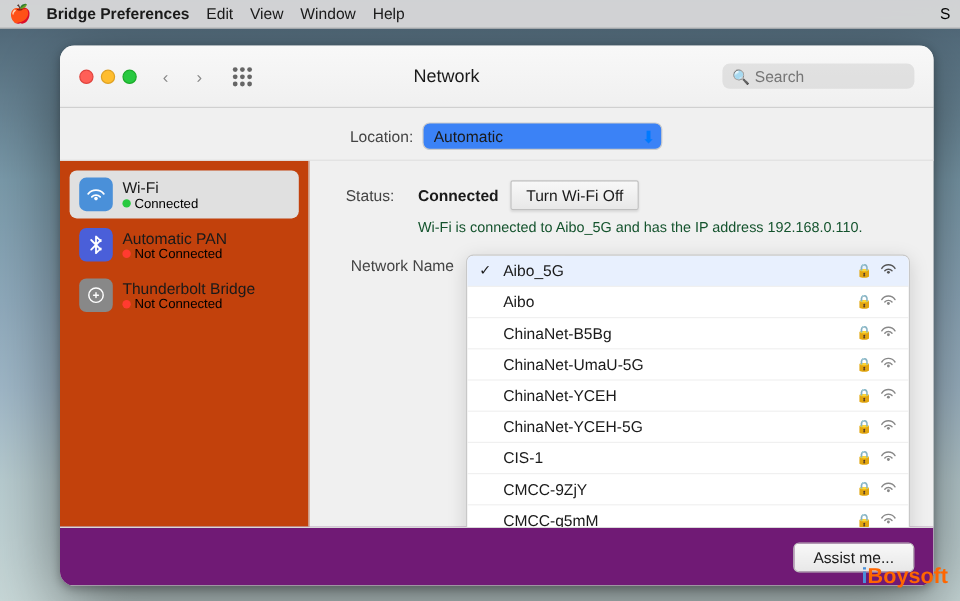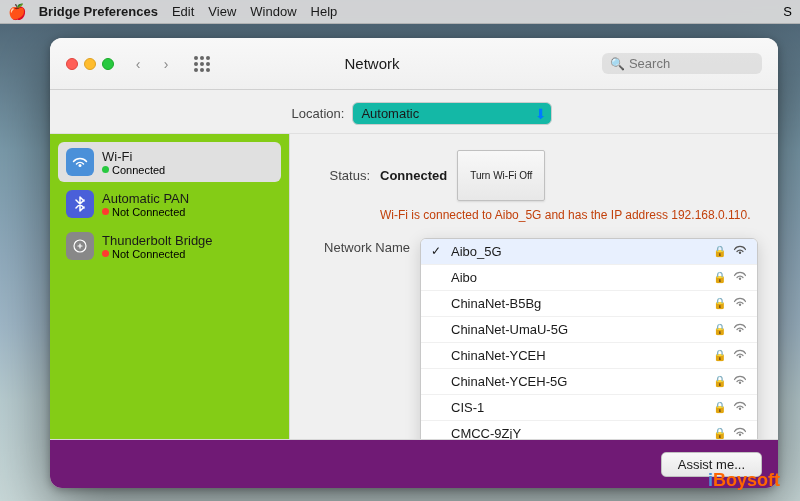--- a/index.html
+++ b/index.html
@@ -165,21 +165,21 @@
       gap: 8px;
       background: #f0f0f0;
       border-bottom: 1px solid #e0e0e0;
       flex-shrink: 0;
     }
     .location-label {
       font-size: 13px;
       color: #444;
     }
     .location-select {
-      background: #14b8a6;
+      background: #3b82f6;
       border: 1px solid #ccc;
       border-radius: 6px;
       padding: 3px 24px 3px 8px;
       font-size: 13px;
       color: #1a1a1a;
       appearance: none;
       min-width: 200px;
       cursor: pointer;
       outline: none;
       position: relative;
@@ -207,22 +207,22 @@
     }
 
     .inner-layout {
       display: flex;
       flex: 1;
       overflow: hidden;
     }
 
     
     .sidebar {
-      width: 240px;
-      background: #84cc16;
+      width: 208px;
+      background: #c2410c;
       padding: 8px;
       border-right: 1px solid #d8d8d8;
       flex-shrink: 0;
       overflow-y: auto;
     }
     .sidebar-item {
       display: flex;
       align-items: center;
       padding: 6px 8px;
       border-radius: 6px;
@@ -280,41 +280,41 @@
     .status-row {
       display: flex;
       align-items: center;
       gap: 10px;
       margin-bottom: 6px;
     }
     .status-label {
       font-size: 13px;
       color: #444;
       min-width: 60px;
-      text-align: right;
+      text-align: center;
     }
     .status-value {
       font-size: 13px;
       font-weight: 600;
       color: #1a1a1a;
     }
     .turn-off-btn {
       background: linear-gradient(180deg, #f8f8f8 0%, #e8e8e8 100%);
       border: 1px solid #c0c0c0;
       border-radius: 2px;
-      padding: 19px 12px;
-      font-size: 10px;
+      padding: 4px 12px;
+      font-size: 13px;
       cursor: pointer;
       color: #1a1a1a;
       box-shadow: 0 1px 2px rgba(0,0,0,0.1);
     }
 
     .status-description {
       font-size: 12px;
-      color: #c2410c;
+      color: #14532d;
       margin-left: 70px;
       margin-bottom: 14px;
       line-height: 1.4;
     }
 
     .network-row {
       display: flex;
       align-items: flex-start;
       gap: 10px;
     }
@@ -394,21 +394,21 @@
     .bottom-btn.primary {
       background: linear-gradient(180deg, #6bb5f8 0%, #2b7de9 100%);
       border: 1px solid #1a6fd8;
       color: white;
     }
 
     
     .watermark {
       position: absolute;
       bottom: 10px;
-      right: 20px;
+      right: 10px;
       font-size: 18px;
       font-weight: 700;
       color: #4a90d9;
       z-index: 200;
     }
     .watermark span { color: #ff6600; }
 
     
     .grid-dots {
       display: grid;

